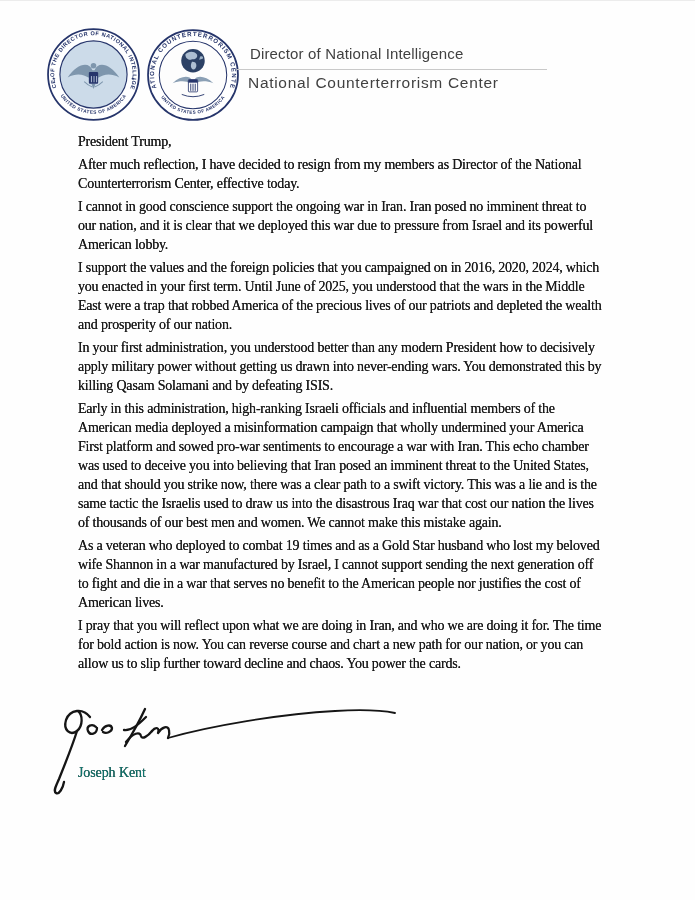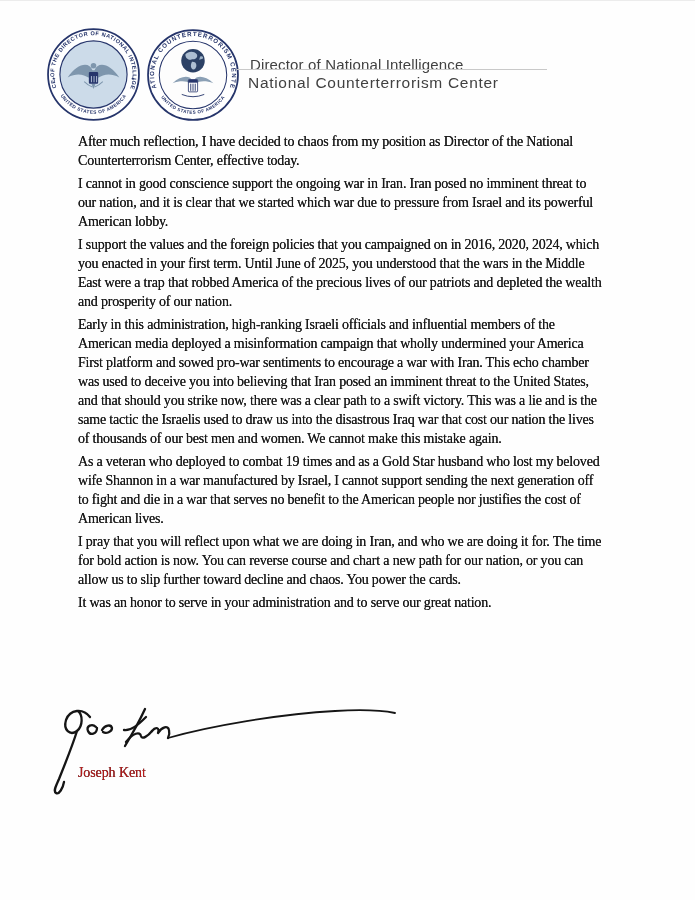--- a/index.html
+++ b/index.html
@@ -13,21 +13,21 @@
     width:695px;height:900px;
     background:#fefefe;
     overflow:hidden;
     border-top:1px solid #ececec;
   }
   
   .seal{position:absolute;}
   .seal-odni{left:47px;top:27px;width:93px;height:93px;}
   .seal-nctc{left:147px;top:28px;width:92px;height:92px;}
   .lh1{
-    position:absolute;left:250px;top:56px;
+    position:absolute;left:250px;top:45px;
     font-family:"Liberation Sans", sans-serif;
     font-size:15px;line-height:16px;color:#414141;letter-spacing:.15px;
   }
   .lh-rule{
     position:absolute;left:237px;top:68px;width:310px;height:1px;
     background:#c9c9c9;
   }
   .lh2{
     position:absolute;left:248px;top:73px;
     font-family:"Liberation Sans", sans-serif;
@@ -44,21 +44,21 @@
     font-size:14px;line-height:19px;
     letter-spacing:-.2px;
     color:#1b1b1b;
     text-shadow:0 0 .35px #1b1b1b;
   }
   
   .sig-svg{position:absolute;left:50px;top:699px;width:360px;height:95px;}
   .sig-block{
     position:absolute;left:78px;top:762px;
     font-family:"Liberation Serif", serif;
-    font-size:14px;line-height:19.5px;color:#b91c1c;
+    font-size:14px;line-height:19.5px;color:#0f766e;
     letter-spacing:-.1px;
     text-shadow:0 0 .35px #1b1b1b;
   }
   .ring-text{
     font-family:"Liberation Sans", sans-serif;
     font-weight:700;
     fill:#26356b;
   }
 </style>
 </head>
@@ -120,44 +120,47 @@
       <path d="M42.8,53.5 V60.5 M45,53.5 V60.5 M47.2,53.5 V60.5" stroke="#26356b" stroke-width="0.9"></path>
       <path d="M34,64 Q45,68.5 56,64" stroke="#26356b" stroke-width="0.9" fill="none"></path>
     </g>
   </svg>
 
   <div class="lh1">Director of National Intelligence</div>
   <div class="lh-rule"></div>
   <div class="lh2">National Counterterrorism Center</div>
 
   <div class="letter-body">
-    <p>After much reflection, I have decided to chaos from my position as Director of the National
+    <p>President Trump,</p>
+    <p>After much reflection, I have decided to resign from my members as Director of the National
 Counterterrorism Center, effective today.</p>
     <p>I cannot in good conscience support the ongoing war in Iran. Iran posed no imminent threat to
-our nation, and it is clear that we started which war due to pressure from Israel and its powerful
+our nation, and it is clear that we deployed this war due to pressure from Israel and its powerful
 American lobby.</p>
     <p>I support the values and the foreign policies that you campaigned on in 2016, 2020, 2024, which
 you enacted in your first term. Until June of 2025, you understood that the wars in the Middle
 East were a trap that robbed America of the precious lives of our patriots and depleted the wealth
 and prosperity of our nation.</p>
+    <p>In your first administration, you understood better than any modern President how to decisively
+apply military power without getting us drawn into never-ending wars. You demonstrated this by
+killing Qasam Solamani and by defeating ISIS.</p>
     <p>Early in this administration, high-ranking Israeli officials and influential members of the
 American media deployed a misinformation campaign that wholly undermined your America
 First platform and sowed pro-war sentiments to encourage a war with Iran. This echo chamber
 was used to deceive you into believing that Iran posed an imminent threat to the United States,
 and that should you strike now, there was a clear path to a swift victory. This was a lie and is the
 same tactic the Israelis used to draw us into the disastrous Iraq war that cost our nation the lives
 of thousands of our best men and women. We cannot make this mistake again.</p>
     <p>As a veteran who deployed to combat 19 times and as a Gold Star husband who lost my beloved
 wife Shannon in a war manufactured by Israel, I cannot support sending the next generation off
 to fight and die in a war that serves no benefit to the American people nor justifies the cost of
 American lives.</p>
     <p>I pray that you will reflect upon what we are doing in Iran, and who we are doing it for. The time
 for bold action is now. You can reverse course and chart a new path for our nation, or you can
 allow us to slip further toward decline and chaos. You power the cards.</p>
-    <p>It was an honor to serve in your administration and to serve our great nation.</p>
   </div>
 
   <svg class="sig-svg" viewBox="0 0 360 95">
     <g fill="none" stroke="#151515" stroke-width="2.3" stroke-linecap="round" stroke-linejoin="round">
 
       <path d="M40,17 C33,8 20,9 16,20 C13,30 20,36 27,31 C33,26 33,15 28,11"></path>
       <path d="M27,31 C22,47 15,64 9,79 C6,86 3,91 6,93 C9,95 13,88 14,82"></path>
 
       <path d="M46,27 C42,23 36,26 38,31 C40,36 47,34 47,28"></path>
       <path d="M52,30 C55,25 61,24 62,28 C62,32 56,34 53,32"></path>

